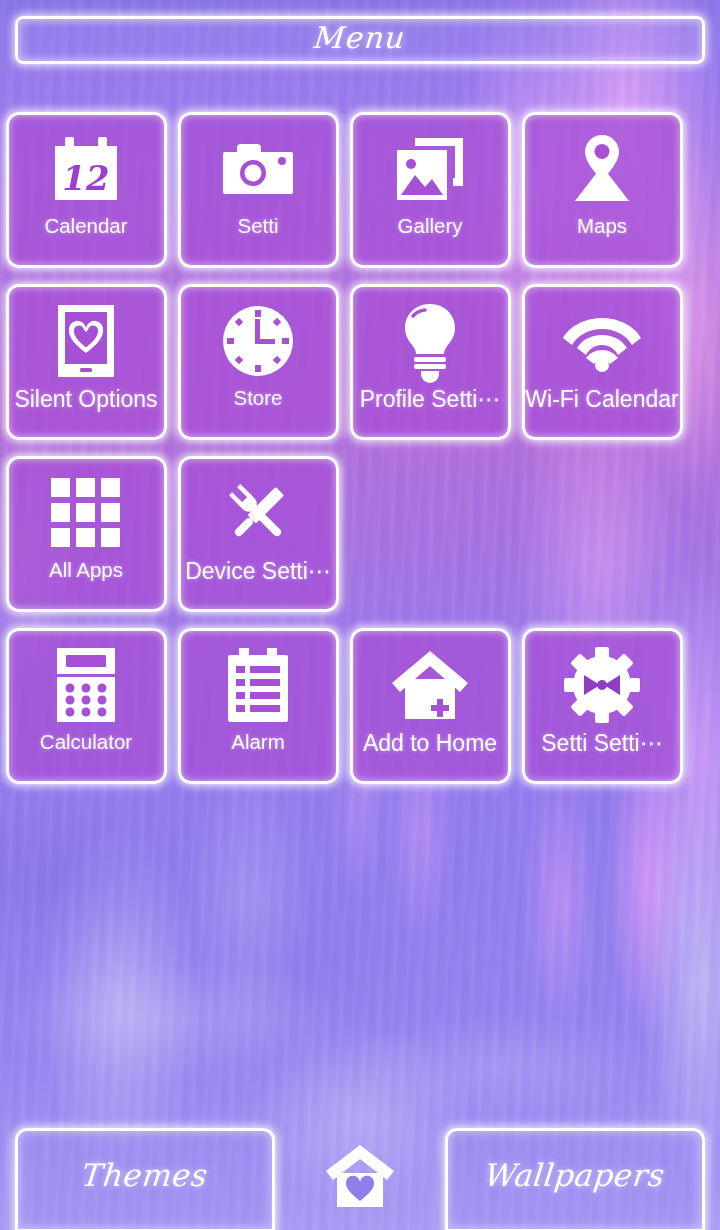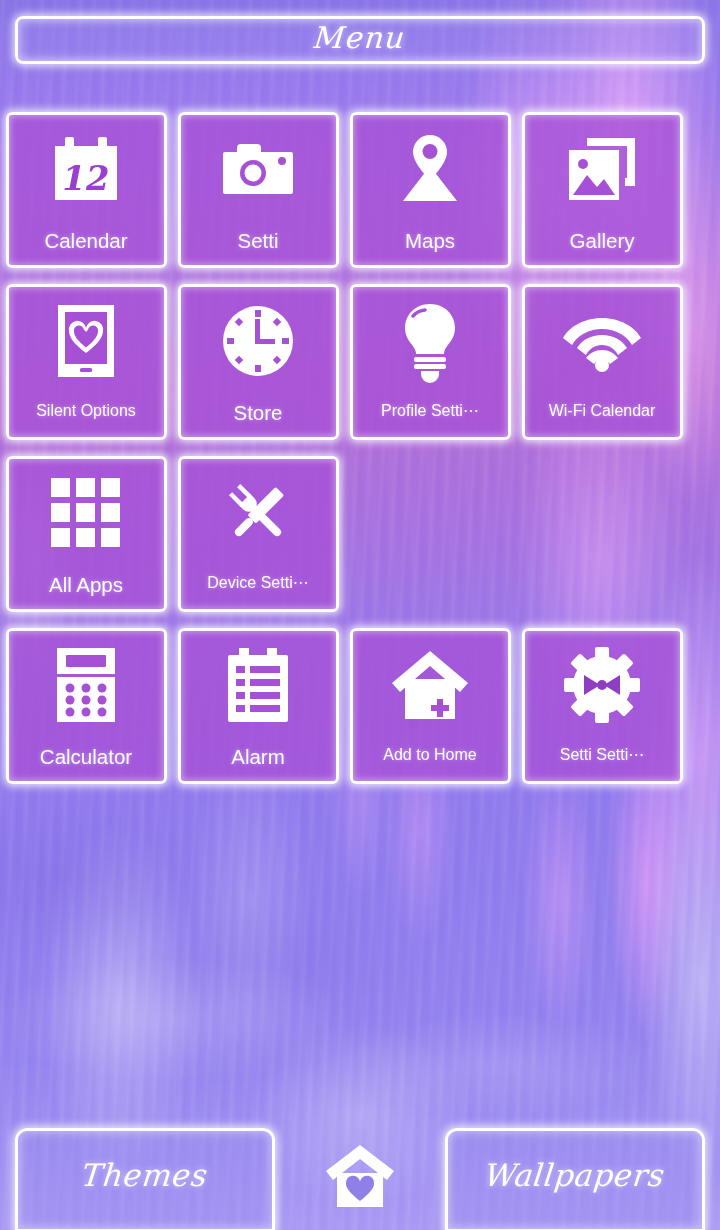--- a/index.html
+++ b/index.html
@@ -105,41 +105,41 @@
     text-shadow: 0 0 6px rgba(255,255,255,.65);
     padding-bottom:4px;
   }
 
   
   .grid { position:absolute; left:0; top:112px; width:720px; }
   .grid-row { display:flex; height:172px; }
   .tile-wrap { width:172px; display:flex; justify-content:center; }
   .tile {
     width:161px; height:156px;
-    border:3px solid #ffffff; border-radius:6px;
+    border:3px solid #ffffff; border-radius:13px;
     background: rgba(166,80,214,.80);
     box-shadow: 0 0 8px 2px rgba(255,255,255,.85),
                 inset 0 0 7px 1px rgba(255,255,255,.45);
     display:flex; flex-direction:column;
     align-items:center; justify-content:flex-start;
     padding-top:12px;
     overflow:hidden;
   }
   .tile-icon {
     width:78px; height:84px;
     display:flex; align-items:center; justify-content:center;
   }
   .tile-icon svg { display:block; overflow:visible; }
   .tile-label {
     color:#ffffff; font-size:20.5px; line-height:1;
-    margin-top:20px;
+    margin-top:5px;
     white-space:nowrap;
     text-shadow: 0 0 4px rgba(255,255,255,.45);
   }
-  .tile-label.sm { font-size:16px; }
+  .tile-label.sm { font-size:23px; }
 
   
   .bottom { position:absolute; left:0; top:1128px; width:720px; height:102px; }
   .bottom-btn {
     position:absolute; top:0; width:260px; height:104px;
     border:3px solid #ffffff; border-top-left-radius:12px; border-top-right-radius:12px;
     background: rgba(150,135,240,.30);
     box-shadow: 0 0 9px 2px rgba(255,255,255,.80),
                 inset 0 0 10px 2px rgba(255,255,255,.40);
     display:flex; align-items:center; justify-content:center;
@@ -209,41 +209,41 @@
             <circle cx="61" cy="25" r="4" fill="#a650d6"></circle>
           </svg>
         </div>
         <span class="tile-label">Setti</span>
       </div>
         </div>
 
       <div class="tile-wrap">
           <div class="tile">
         <div class="tile-icon">
-          <svg width="74" height="72" viewBox="0 0 74 72">
-            <path d="M37 2 a17 17 0 0 1 17 17 c0 12 -17 28 -17 28 S20 31 20 19 A17 17 0 0 1 37 2 z" fill="#fff"></path>
-            <circle cx="37" cy="18.5" r="7.5" fill="#a650d6"></circle>
-            <path d="M37 33 L64 68 H10 Z" fill="#fff"></path>
-          </svg>
-        </div>
-        <span class="tile-label">Maps</span>
-      </div>
-        </div>
-
-      <div class="tile-wrap">
-          <div class="tile">
-        <div class="tile-icon">
           <svg width="74" height="70" viewBox="0 0 74 70">
             <path d="M22 4 h48 v48 h-10 v-8 h2 V12 H22 z" fill="#fff"></path>
             <rect x="4" y="16" width="50" height="50" fill="#fff"></rect>
             <circle cx="18" cy="30" r="5" fill="#a650d6"></circle>
             <path d="M8 61 L22 41 L32 53 L39 45 L50 61 Z" fill="#a650d6"></path>
           </svg>
         </div>
         <span class="tile-label">Gallery</span>
+      </div>
+        </div>
+
+      <div class="tile-wrap">
+          <div class="tile">
+        <div class="tile-icon">
+          <svg width="74" height="72" viewBox="0 0 74 72">
+            <path d="M37 2 a17 17 0 0 1 17 17 c0 12 -17 28 -17 28 S20 31 20 19 A17 17 0 0 1 37 2 z" fill="#fff"></path>
+            <circle cx="37" cy="18.5" r="7.5" fill="#a650d6"></circle>
+            <path d="M37 33 L64 68 H10 Z" fill="#fff"></path>
+          </svg>
+        </div>
+        <span class="tile-label">Maps</span>
       </div>
         </div>
     </div>
 
     <div class="grid-row">
 
       <div class="tile-wrap">
           <div class="tile">
         <div class="tile-icon">
           <svg width="60" height="76" viewBox="0 0 60 76">

